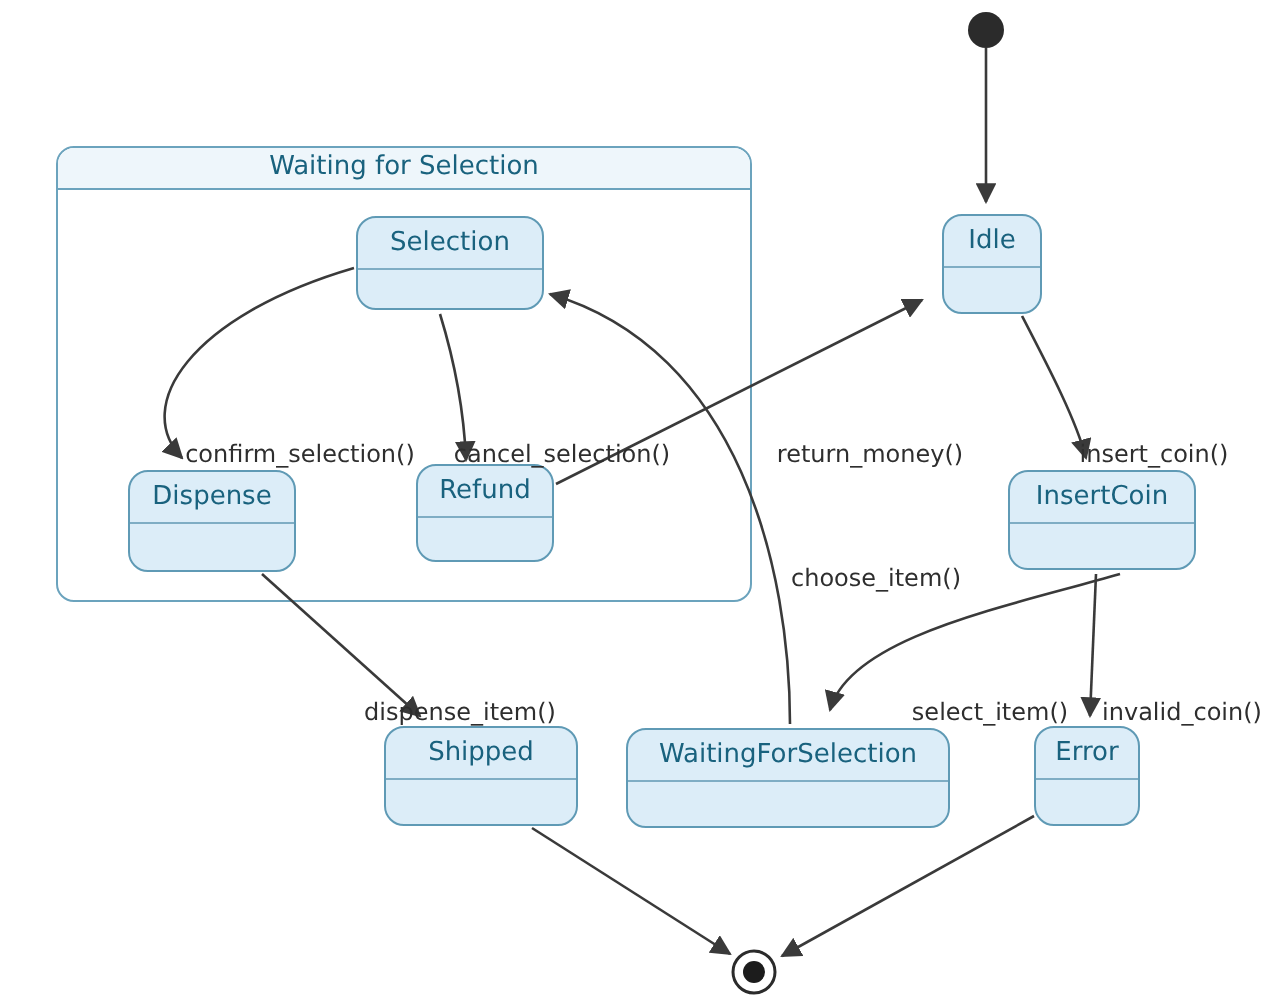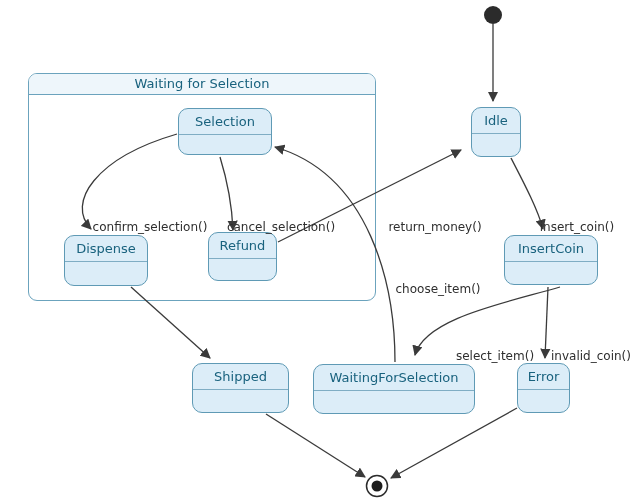--- a/index.html
+++ b/index.html
@@ -113,14 +113,15 @@
     <div class="state-body"></div>
   </div>
 
   <div class="tlabel" style="left:150px;top:198px">confirm_selection()</div>
   <div class="tlabel" style="left:281px;top:198px">cancel_selection()</div>
   <div class="tlabel" style="left:435px;top:198px">return_money()</div>
   <div class="tlabel" style="left:577px;top:198px">insert_coin()</div>
   <div class="tlabel" style="left:438px;top:260px">choose_item()</div>
   <div class="tlabel" style="left:495px;top:327px">select_item()</div>
   <div class="tlabel" style="left:591px;top:327px">invalid_coin()</div>
+  <div class="tlabel" style="left:230px;top:327px">dispense_item()</div>
 
 </div>
 
 </body></html>

